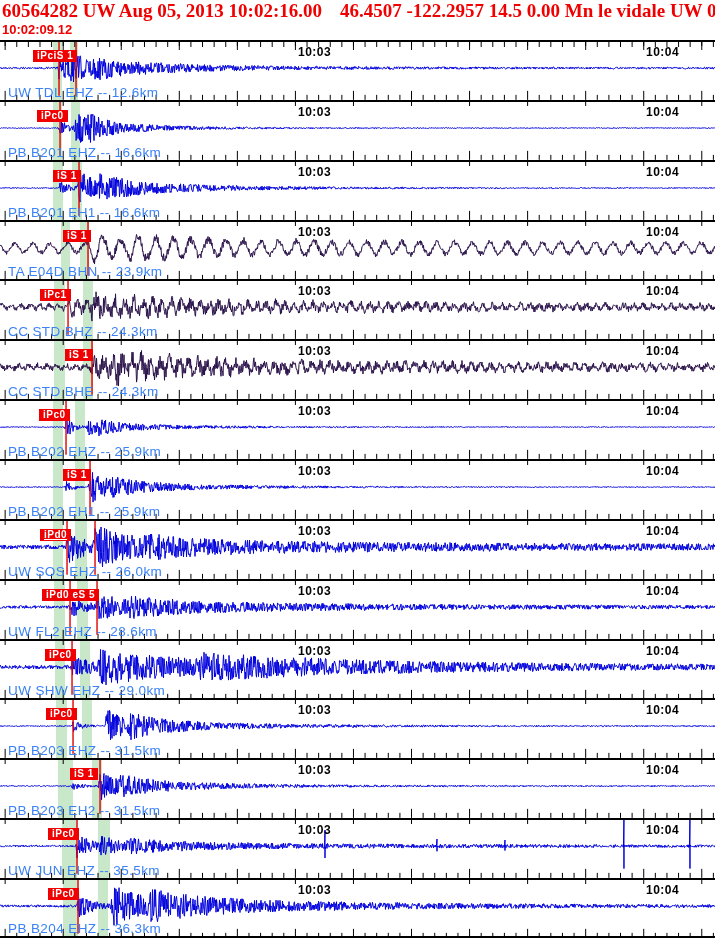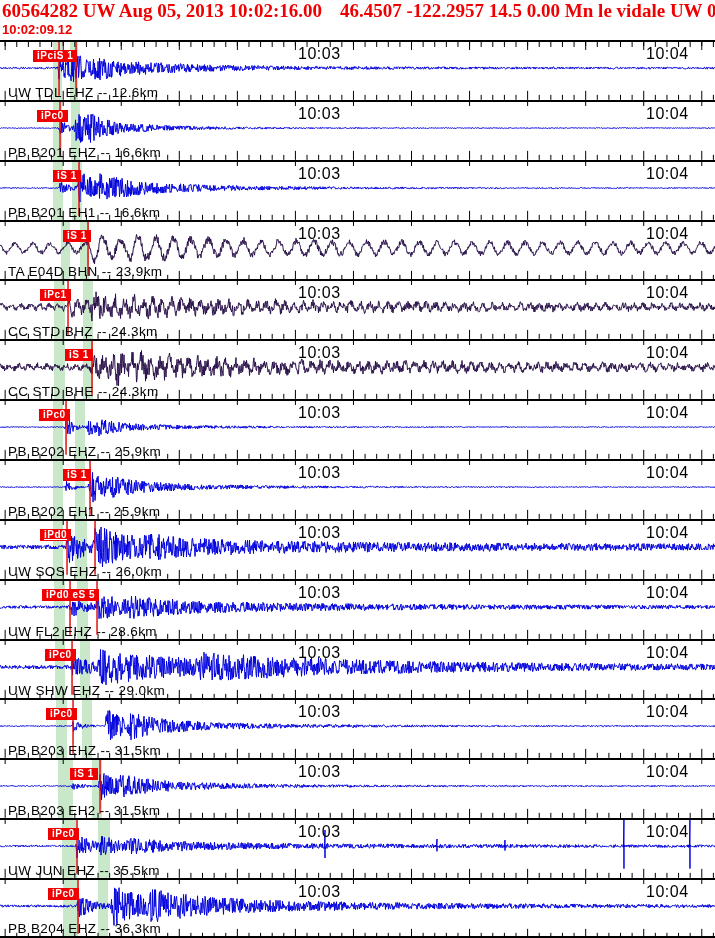--- a/index.html
+++ b/index.html
@@ -13,26 +13,26 @@
   #hdr .t1 .sp{flex:1;}
   #hdr .t2{position:absolute;left:2px;top:22px;width:711px;display:flex;
            font-weight:bold;font-size:13px;color:#f00000;flex-direction:column;}
   #hdr .t2 .sp{flex:1;}
   #traces{position:absolute;left:0;top:40px;width:715px;}
   .panel{position:relative;width:715px;box-sizing:border-box;border-top:2px solid #000;
          background:#fff;overflow:hidden;}
   .panel:last-child{border-bottom:2px solid #000;}
   .band{position:absolute;top:0;bottom:0;background:#c9e7c9;z-index:0;}
   .wsvg{position:absolute;left:0;top:0;z-index:1;display:block;}
-  .tlabel{position:absolute;top:3px;z-index:2;font-size:16px;color:#000;
-          letter-spacing:0.5px;white-space:nowrap;}
+  .tlabel{position:absolute;top:3px;z-index:2;font-size:12px;color:#000;
+          letter-spacing:0.5px;white-space:nowrap;font-weight:bold;}
   .pickflag{position:absolute;top:0;height:12px;line-height:12px;background:#f00000;
             color:#fff;font-weight:bold;font-size:10px;padding:0 4px;z-index:4;
             white-space:nowrap;letter-spacing:0.5px;margin-top:8px;}
-  .stlabel{position:absolute;left:8px;bottom:0px;z-index:3;font-size:13.5px;color:#000000;
+  .stlabel{position:absolute;left:8px;bottom:0px;z-index:3;font-size:13.5px;color:#3b82f6;
            letter-spacing:0.4px;white-space:nowrap;text-align:center;}
 </style>
 </head>
 <body>
 
 <div id="app">
   <div id="hdr">
     <div class="t1">
       <span>60564282 UW Aug 05, 2013 10:02:16.00</span>
       <span class="mid">46.4507 -122.2957 14.5 0.00 Mn le vidale UW 01</span>

